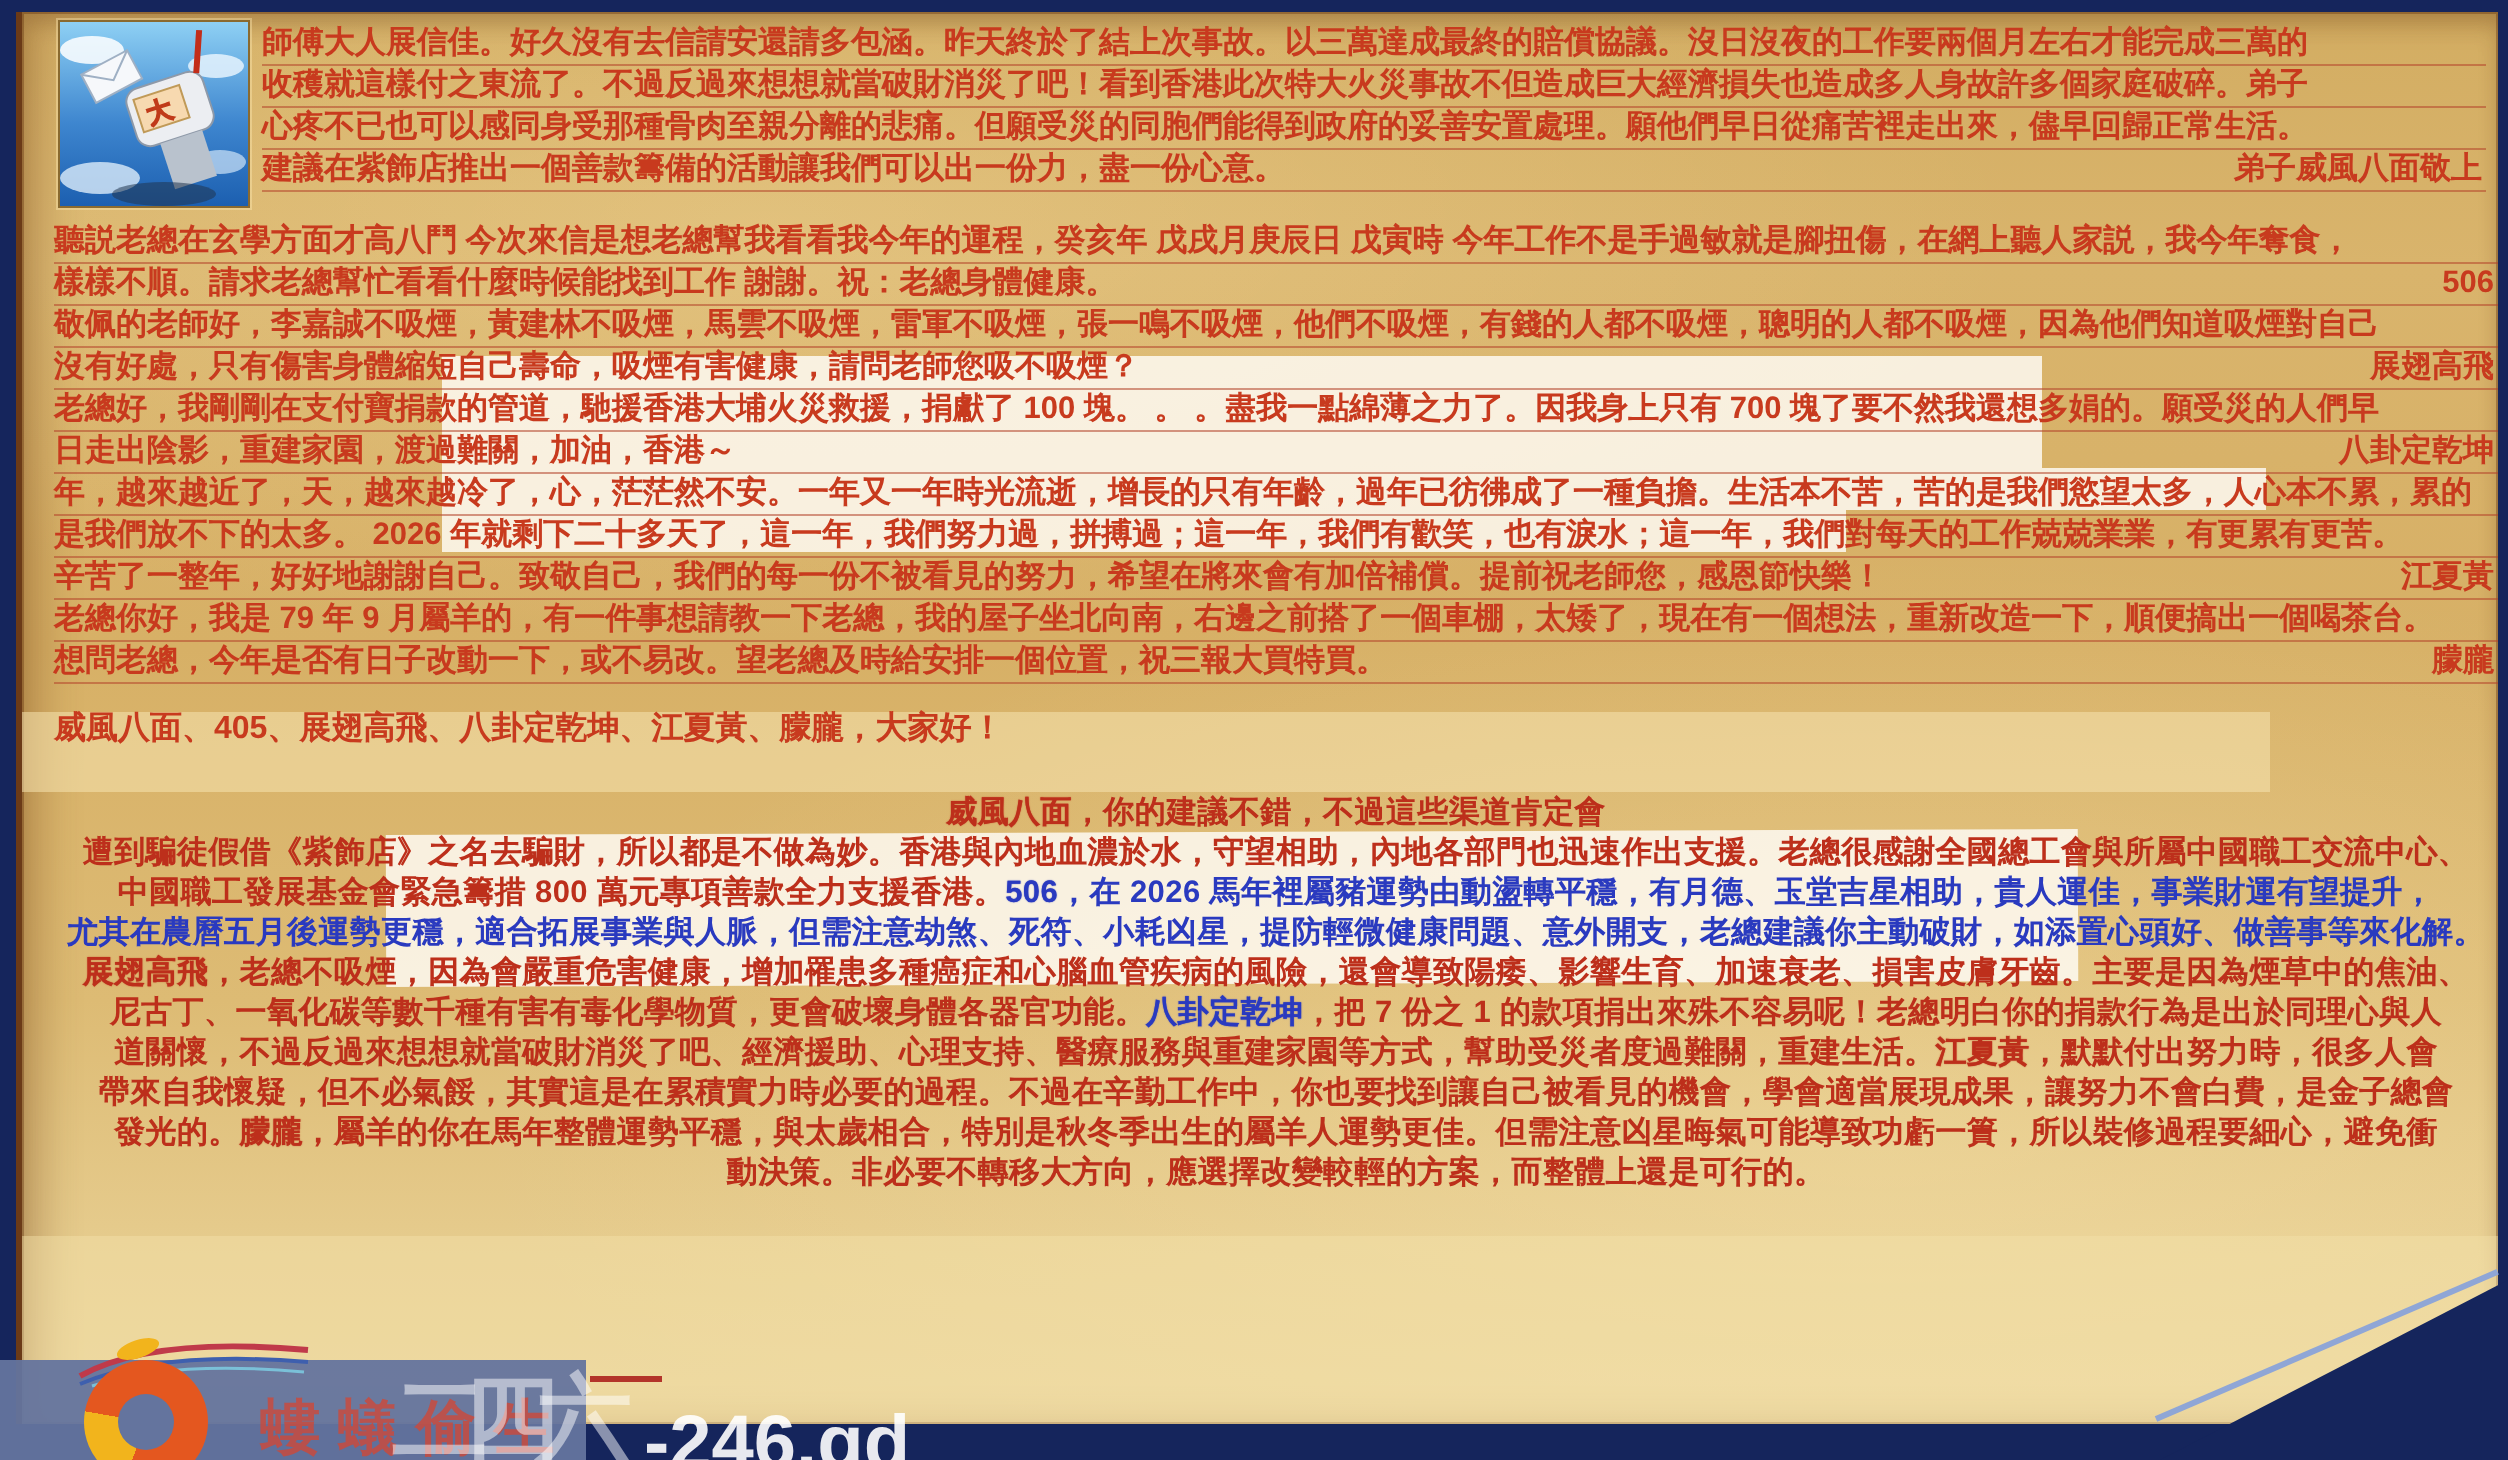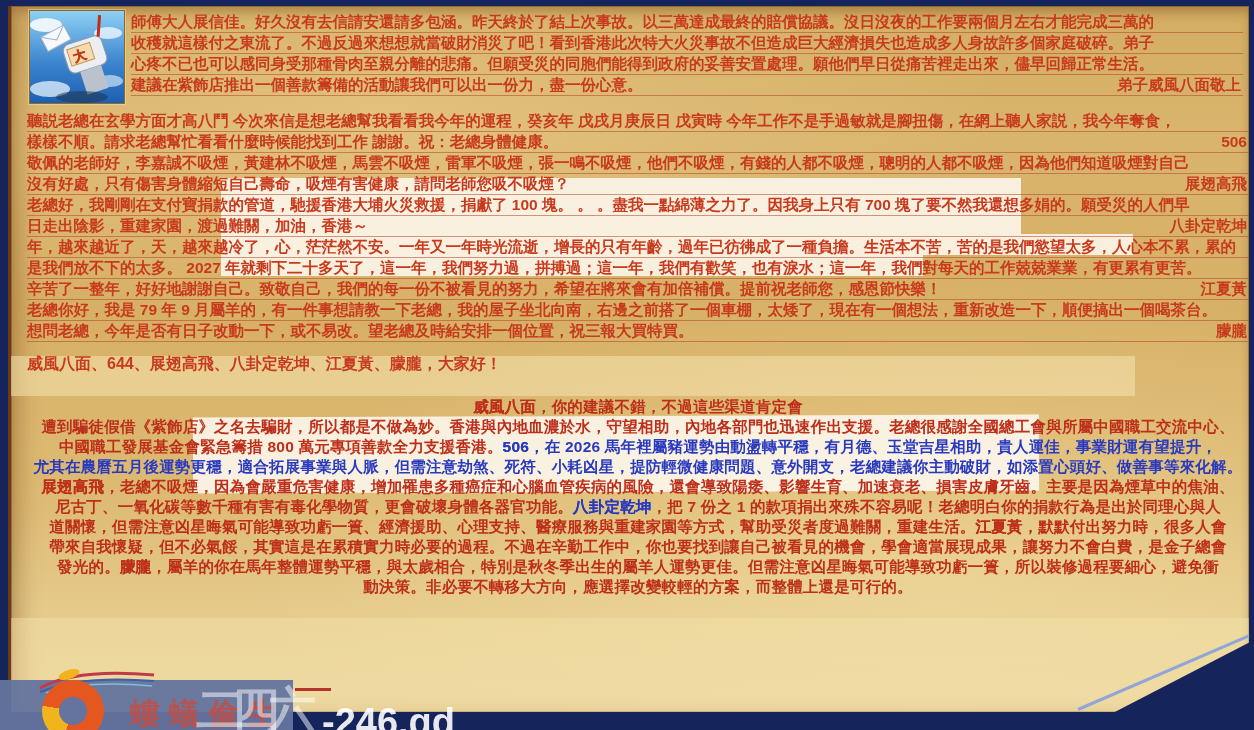--- a/index.html
+++ b/index.html
@@ -128,34 +128,34 @@
       <div class="lline">
         <span>沒有好處，只有傷害身體縮短自己壽命，吸煙有害健康，請問老師您吸不吸煙？</span>
         <span class="sig">展翅高飛</span>
       </div>
       <div class="lline"><span>老總好，我剛剛在支付寶捐款的管道，馳援香港大埔火災救援，捐獻了 100 塊。 。 。盡我一點綿薄之力了。因我身上只有 700 塊了要不然我還想多娟的。願受災的人們早</span></div>
       <div class="lline">
         <span>日走出陰影，重建家園，渡過難關，加油，香港～</span>
         <span class="sig">八卦定乾坤</span>
       </div>
       <div class="lline"><span>年，越來越近了，天，越來越冷了，心，茫茫然不安。一年又一年時光流逝，增長的只有年齡，過年已彷彿成了一種負擔。生活本不苦，苦的是我們慾望太多，人心本不累，累的</span></div>
-      <div class="lline"><span>是我們放不下的太多。 2027 年就剩下二十多天了，這一年，我們努力過，拼搏過；這一年，我們有歡笑，也有淚水；這一年，我們對每天的工作兢兢業業，有更累有更苦。</span></div>
+      <div class="lline"><span>是我們放不下的太多。 2026 年就剩下二十多天了，這一年，我們努力過，拼搏過；這一年，我們有歡笑，也有淚水；這一年，我們對每天的工作兢兢業業，有更累有更苦。</span></div>
       <div class="lline">
         <span>辛苦了一整年，好好地謝謝自己。致敬自己，我們的每一份不被看見的努力，希望在將來會有加倍補償。提前祝老師您，感恩節快樂！</span>
         <span class="sig">江夏黃</span>
       </div>
       <div class="lline"><span>老總你好，我是 79 年 9 月屬羊的，有一件事想請教一下老總，我的屋子坐北向南，右邊之前搭了一個車棚，太矮了，現在有一個想法，重新改造一下，順便搞出一個喝茶台。</span></div>
       <div class="lline">
         <span>想問老總，今年是否有日子改動一下，或不易改。望老總及時給安排一個位置，祝三報大買特買。</span>
         <span class="sig">朦朧</span>
       </div>
     </div>
 
     <div class="tl greet">
-      <span>威風八面、644、展翅高飛、八卦定乾坤、江夏黃、朦朧，大家好！</span>
+      <span>威風八面、405、展翅高飛、八卦定乾坤、江夏黃、朦朧，大家好！</span>
     </div>
 
     <div class="tl reply">
       <div class="rline r-right">
         <span class="seg red nm">威風八面</span><span class="seg red">，你的建議不錯，不過這些渠道肯定會</span>
       </div>
       <div class="rline">
         <span class="seg red">遭到騙徒假借《紫飾店》之名去騙財，所以都是不做為妙。香港與內地血濃於水，守望相助，內地各部門也迅速作出支援。老總很感謝全國總工會與所屬中國職工交流中心、</span>
       </div>
       <div class="rline">
@@ -164,21 +164,21 @@
       <div class="rline">
         <span class="seg blue">尤其在農曆五月後運勢更穩，適合拓展事業與人脈，但需注意劫煞、死符、小耗凶星，提防輕微健康問題、意外開支，老總建議你主動破財，如添置心頭好、做善事等來化解。</span>
       </div>
       <div class="rline">
         <span class="seg red nm">展翅高飛</span><span class="seg red">，老總不吸煙，因為會嚴重危害健康，增加罹患多種癌症和心腦血管疾病的風險，還會導致陽痿、影響生育、加速衰老、損害皮膚牙齒。主要是因為煙草中的焦油、</span>
       </div>
       <div class="rline">
         <span class="seg red">尼古丁、一氧化碳等數千種有害有毒化學物質，更會破壞身體各器官功能。</span><span class="seg blue nm">八卦定乾坤</span><span class="seg red">，把 7 份之 1 的款項捐出來殊不容易呢！老總明白你的捐款行為是出於同理心與人</span>
       </div>
       <div class="rline">
-        <span class="seg red">道關懷，但需注意凶星晦氣可能導致功虧一簣、經濟援助、心理支持、醫療服務與重建家園等方式，幫助受災者度過難關，重建生活。</span><span class="seg red nm">江夏黃</span><span class="seg red">，默默付出努力時，很多人會</span>
+        <span class="seg red">道關懷，不過反過來想想就當破財消災了吧、經濟援助、心理支持、醫療服務與重建家園等方式，幫助受災者度過難關，重建生活。</span><span class="seg red nm">江夏黃</span><span class="seg red">，默默付出努力時，很多人會</span>
       </div>
       <div class="rline">
         <span class="seg red">帶來自我懷疑，但不必氣餒，其實這是在累積實力時必要的過程。不過在辛勤工作中，你也要找到讓自己被看見的機會，學會適當展現成果，讓努力不會白費，是金子總會</span>
       </div>
       <div class="rline">
         <span class="seg red">發光的。</span><span class="seg red nm">朦朧</span><span class="seg red">，屬羊的你在馬年整體運勢平穩，與太歲相合，特別是秋冬季出生的屬羊人運勢更佳。但需注意凶星晦氣可能導致功虧一簣，所以裝修過程要細心，避免衝</span>
       </div>
       <div class="rline">
         <span class="seg red">動決策。非必要不轉移大方向，應選擇改變較輕的方案，而整體上還是可行的。</span>
       </div>

